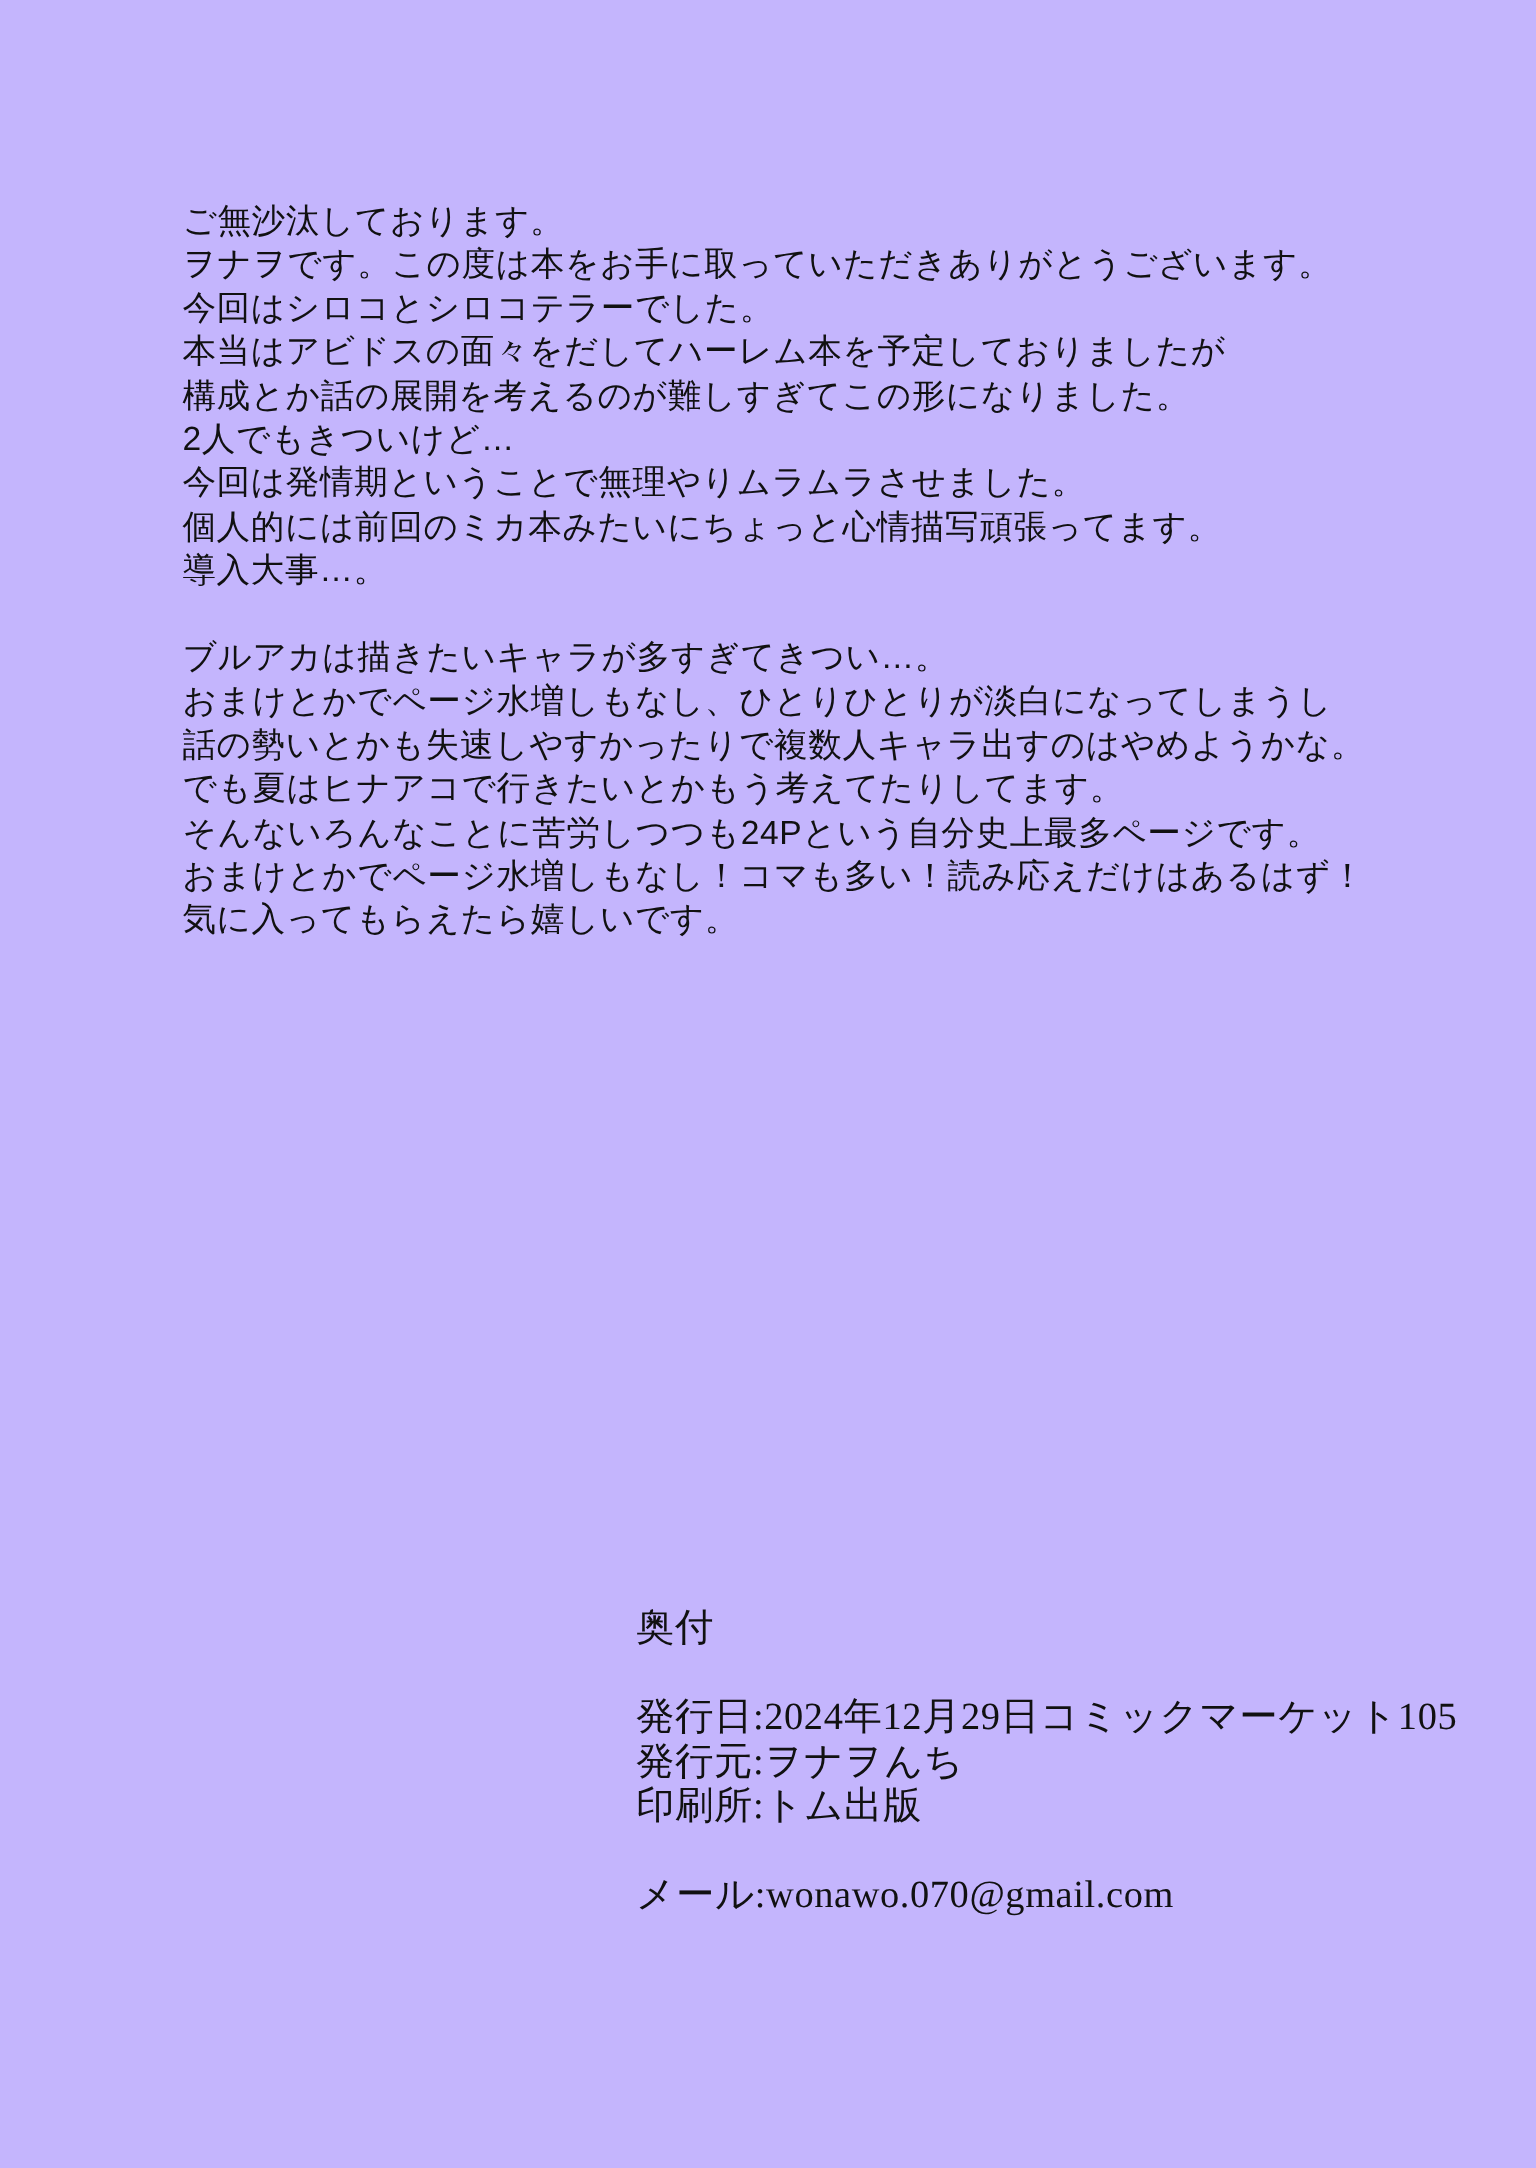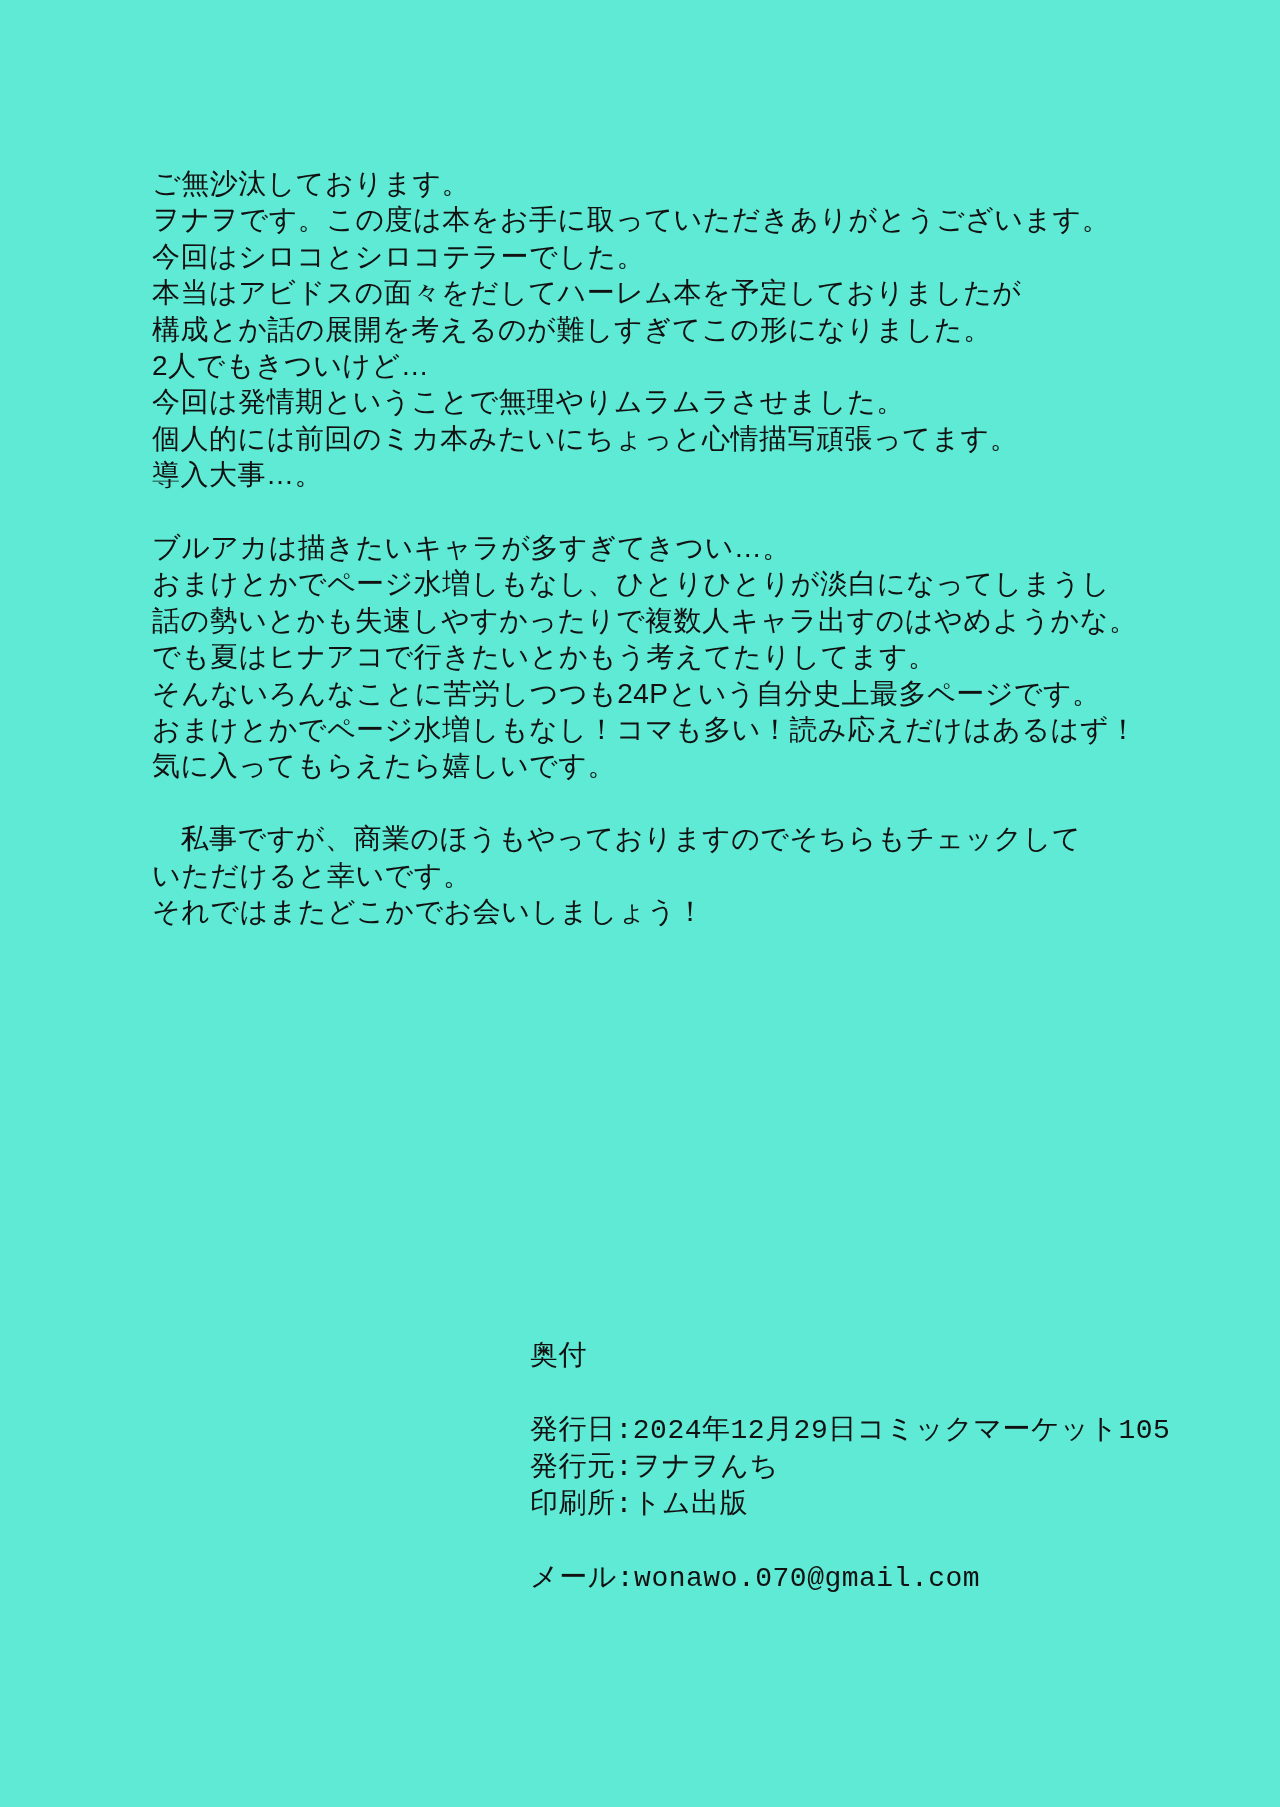--- a/index.html
+++ b/index.html
@@ -5,21 +5,21 @@
 <style>
   html, body {
     margin: 0;
     padding: 0;
     background: #ffffff;
   }
   .page {
     position: relative;
     width: 1280px;
     height: 1807px;
-    background: #5eead4;
+    background: #c4b5fd;
     overflow: hidden;
     color: #111111;
   }
   .afterword {
     position: absolute;
     left: 152px;
     top: 166px;
     font-family: "Liberation Sans", "DejaVu Sans", sans-serif;
     font-size: 28px;
     line-height: 36.4px;
@@ -29,22 +29,22 @@
   .afterword .para {
     margin: 0 0 36.4px 0;
   }
   .afterword .para:last-child {
     margin-bottom: 0;
   }
   .colophon {
     position: absolute;
     left: 530px;
     top: 1338px;
-    font-family: Liberation Mono, monospace;
-    font-size: 28px;
+    font-family: Liberation Serif, serif;
+    font-size: 32px;
     line-height: 37px;
     white-space: nowrap;
     letter-spacing: 0.5px;
   }
   .colophon .heading-row {
     margin: 0 0 37px 0;
   }
   .colophon .entries {
     margin: 0 0 37px 0;
   }
@@ -69,25 +69,20 @@
     </div>
     <div class="para">
       <div class="line">ブルアカは描きたいキャラが多すぎてきつい…。</div>
       <div class="line">おまけとかでページ水増しもなし、ひとりひとりが淡白になってしまうし</div>
       <div class="line">話の勢いとかも失速しやすかったりで複数人キャラ出すのはやめようかな。</div>
       <div class="line">でも夏はヒナアコで行きたいとかもう考えてたりしてます。</div>
       <div class="line">そんないろんなことに苦労しつつも24Pという自分史上最多ページです。</div>
       <div class="line">おまけとかでページ水増しもなし！コマも多い！読み応えだけはあるはず！</div>
       <div class="line">気に入ってもらえたら嬉しいです。</div>
     </div>
-    <div class="para">
-      <div class="line">　私事ですが、商業のほうもやっておりますのでそちらもチェックして</div>
-      <div class="line">いただけると幸いです。</div>
-      <div class="line">それではまたどこかでお会いしましょう！</div>
-    </div>
   </section>
 
   <section class="colophon">
     <div class="heading-row">
       <div class="line">奥付</div>
     </div>
     <div class="entries">
       <div class="line">発行日:2024年12月29日コミックマーケット105</div>
       <div class="line">発行元:ヲナヲんち</div>
       <div class="line">印刷所:トム出版</div>

